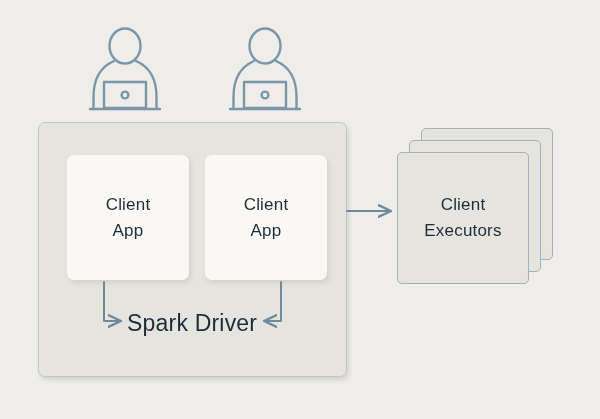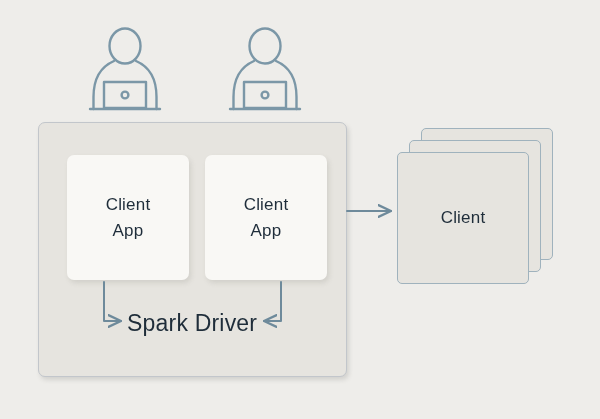--- a/index.html
+++ b/index.html
@@ -161,15 +161,16 @@
 
     <path d="M 347 211 L 391 211" fill="none" stroke="#6e8a9b" stroke-width="2" stroke-linecap="round" marker-end="url(#arrow-right)"></path>
   </svg>
 
   <div id="spark-driver-label">Spark Driver</div>
 
   <div class="exec-box" id="exec-back"></div>
   <div class="exec-box" id="exec-mid"></div>
   <div class="exec-box" id="exec-front">
     <span class="line">Client</span>
+    <span class="line">Executors</span>
   </div>
 
 </div>
 
 </body></html>

